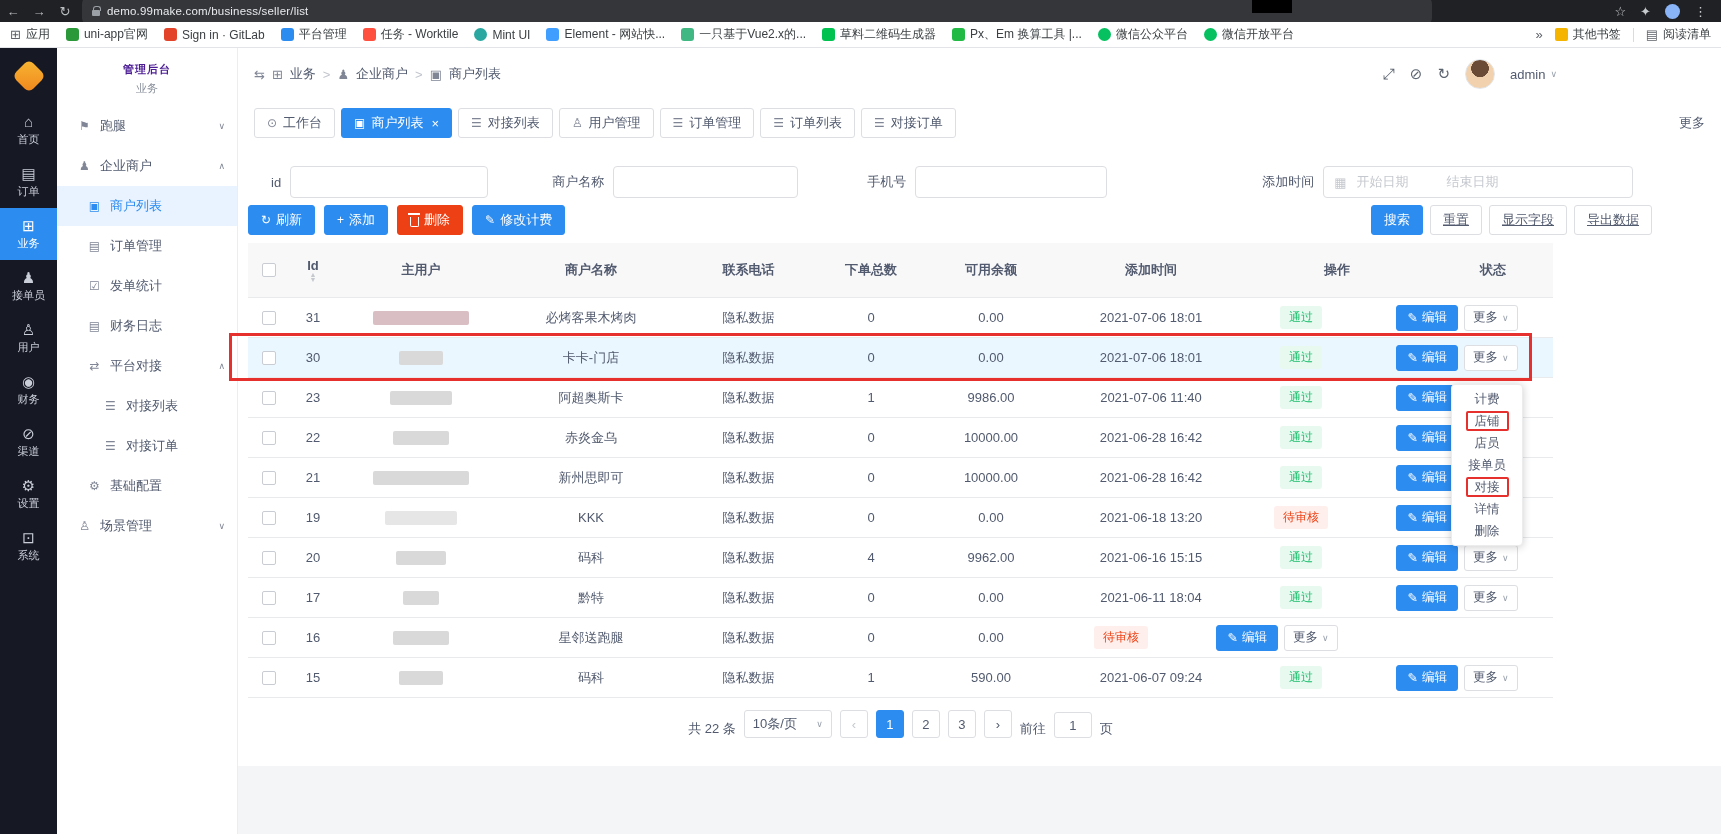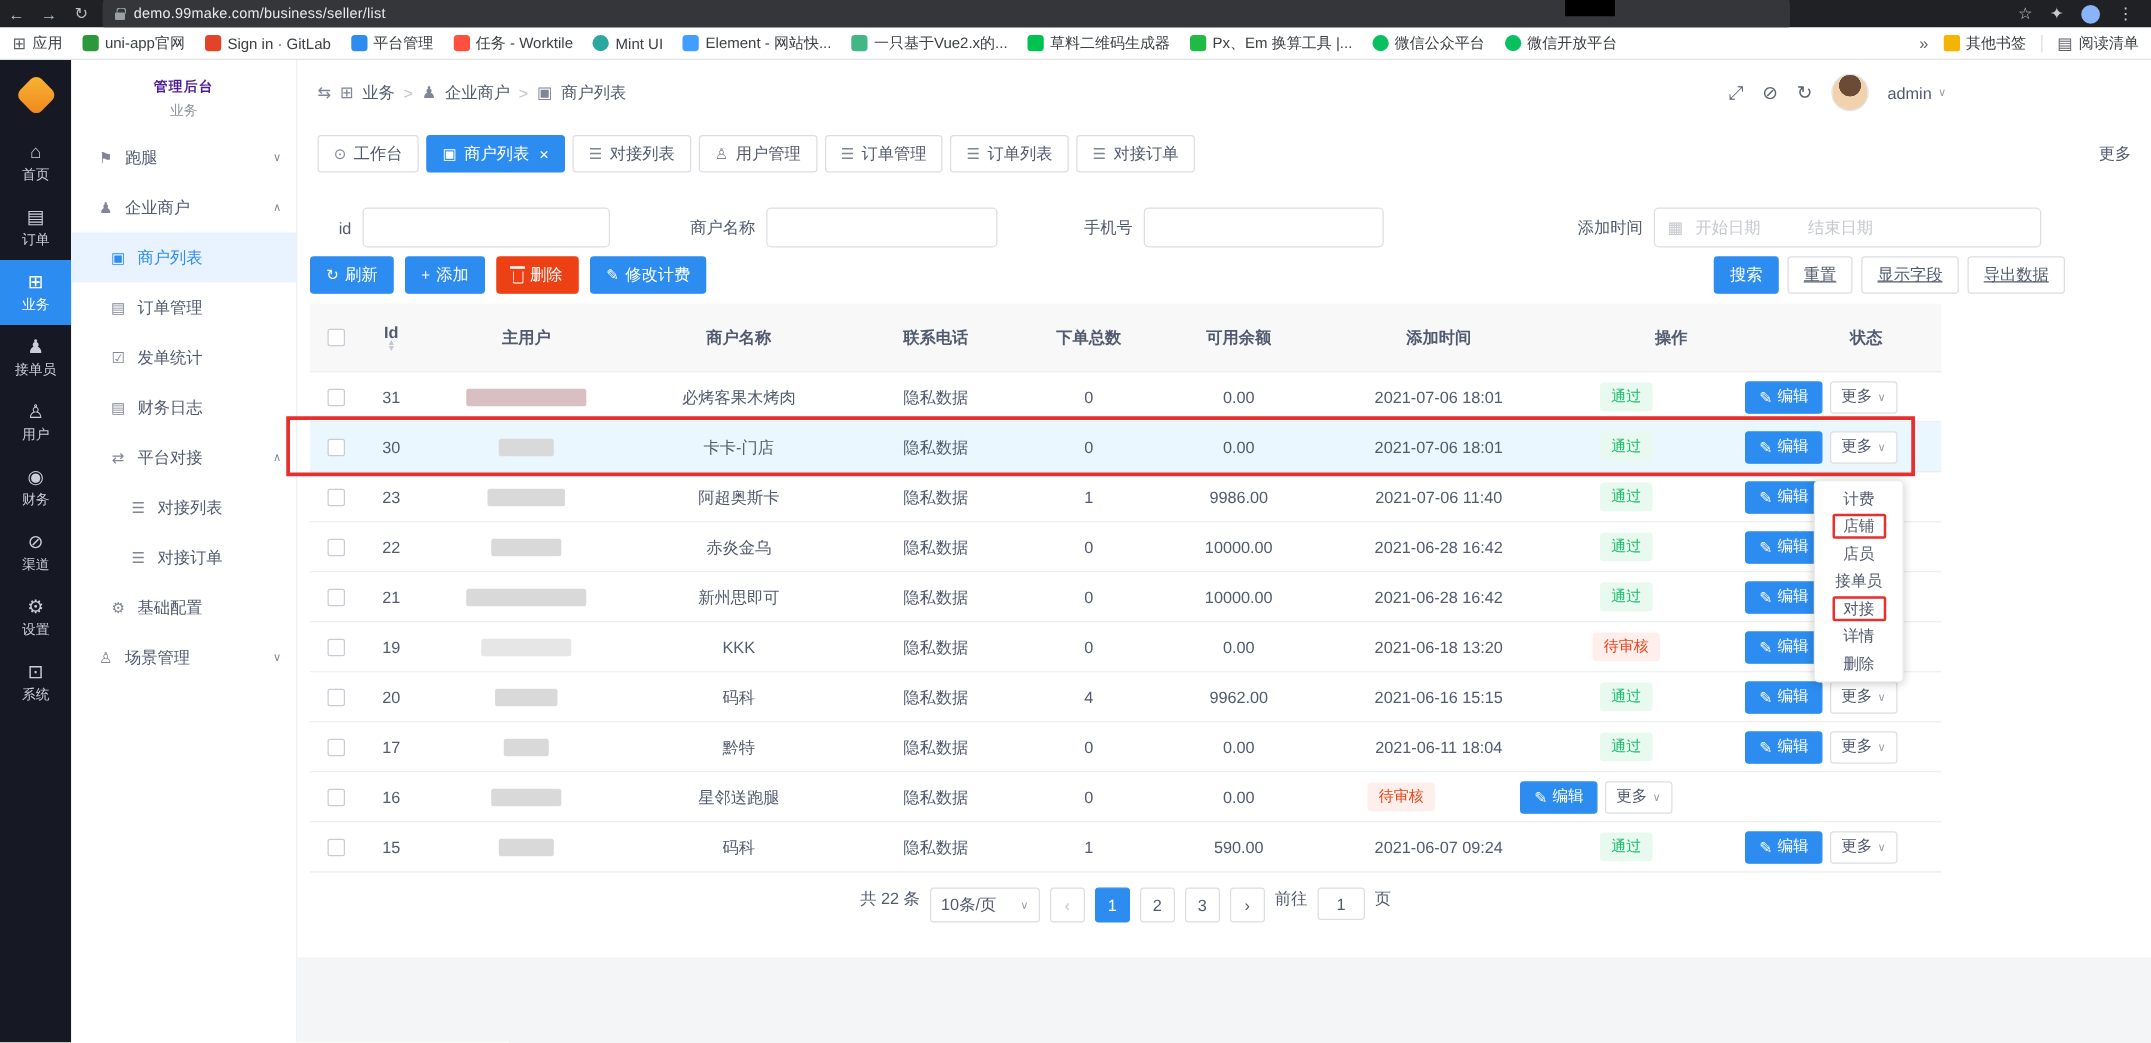--- a/index.html
+++ b/index.html
@@ -106,21 +106,21 @@
 .redact{height:14px;border-radius:2px;background:#d9d9d9;display:inline-block;}
 .redact.pinkish{background:#d9bfc3;}
 .pill{padding:3px 9px;border-radius:3px;font-size:12px;font-weight:400;}
 .pill.pass{color:#19be6b;background:#e8f9ef;}
 .pill.pend{color:#ed4014;background:#ffefec;}
 .btn-edit{height:26px;display:inline-flex;align-items:center;gap:4px;padding:0 10px;background:#2d8cf0;border:1px solid #2d8cf0;border-radius:3px;color:#fff;font-size:12.5px;cursor:pointer;}
 .btn-more{height:26px;display:inline-flex;align-items:center;gap:4px;padding:0 8px;background:#fff;border:1px solid #dcdee2;border-radius:3px;color:#515a6e;font-size:12.5px;cursor:pointer;}
 .caret{font-size:9px;color:#98a0ac;}
 
 
-.pagination{width:1305px;margin:12px 0 0 10px;display:flex;align-items:flex-start;justify-content:center;gap:8px;font-size:13px;color:#515a6e;flex:0 0 auto;}
+.pagination{width:1305px;margin:12px 0 0 10px;display:flex;align-items:flex-end;justify-content:center;gap:8px;font-size:13px;color:#515a6e;flex:0 0 auto;}
 .psize{height:28px;min-width:88px;border:1px solid #dcdee2;border-radius:3px;display:inline-flex;align-items:center;justify-content:space-between;gap:8px;padding:0 8px;cursor:pointer;}
 .pbtn{min-width:28px;height:28px;border:1px solid #dcdee2;border-radius:3px;background:#fff;display:inline-flex;align-items:center;justify-content:center;cursor:pointer;}
 .pbtn.activep{background:#2d8cf0;border-color:#2d8cf0;color:#fff;}
 .pbtn.disabled{color:#c5c8ce;}
 .goto-input{width:38px;height:26px;border:1px solid #dcdee2;border-radius:3px;display:inline-flex;align-items:center;justify-content:center;}
 .bottom-rest{flex:1;background:#f4f5f7;margin-top:28px;}
 
 
 .ann-row{position:absolute;left:229px;top:333px;width:1303px;height:48px;border:3px solid #e5302d;pointer-events:none;z-index:40;}
 .dropdown{position:absolute;left:1451px;top:384px;width:72px;background:#fff;border:1px solid #ececec;border-radius:4px;box-shadow:0 1px 8px rgba(0,0,0,.2);z-index:30;padding:3px 0;}

